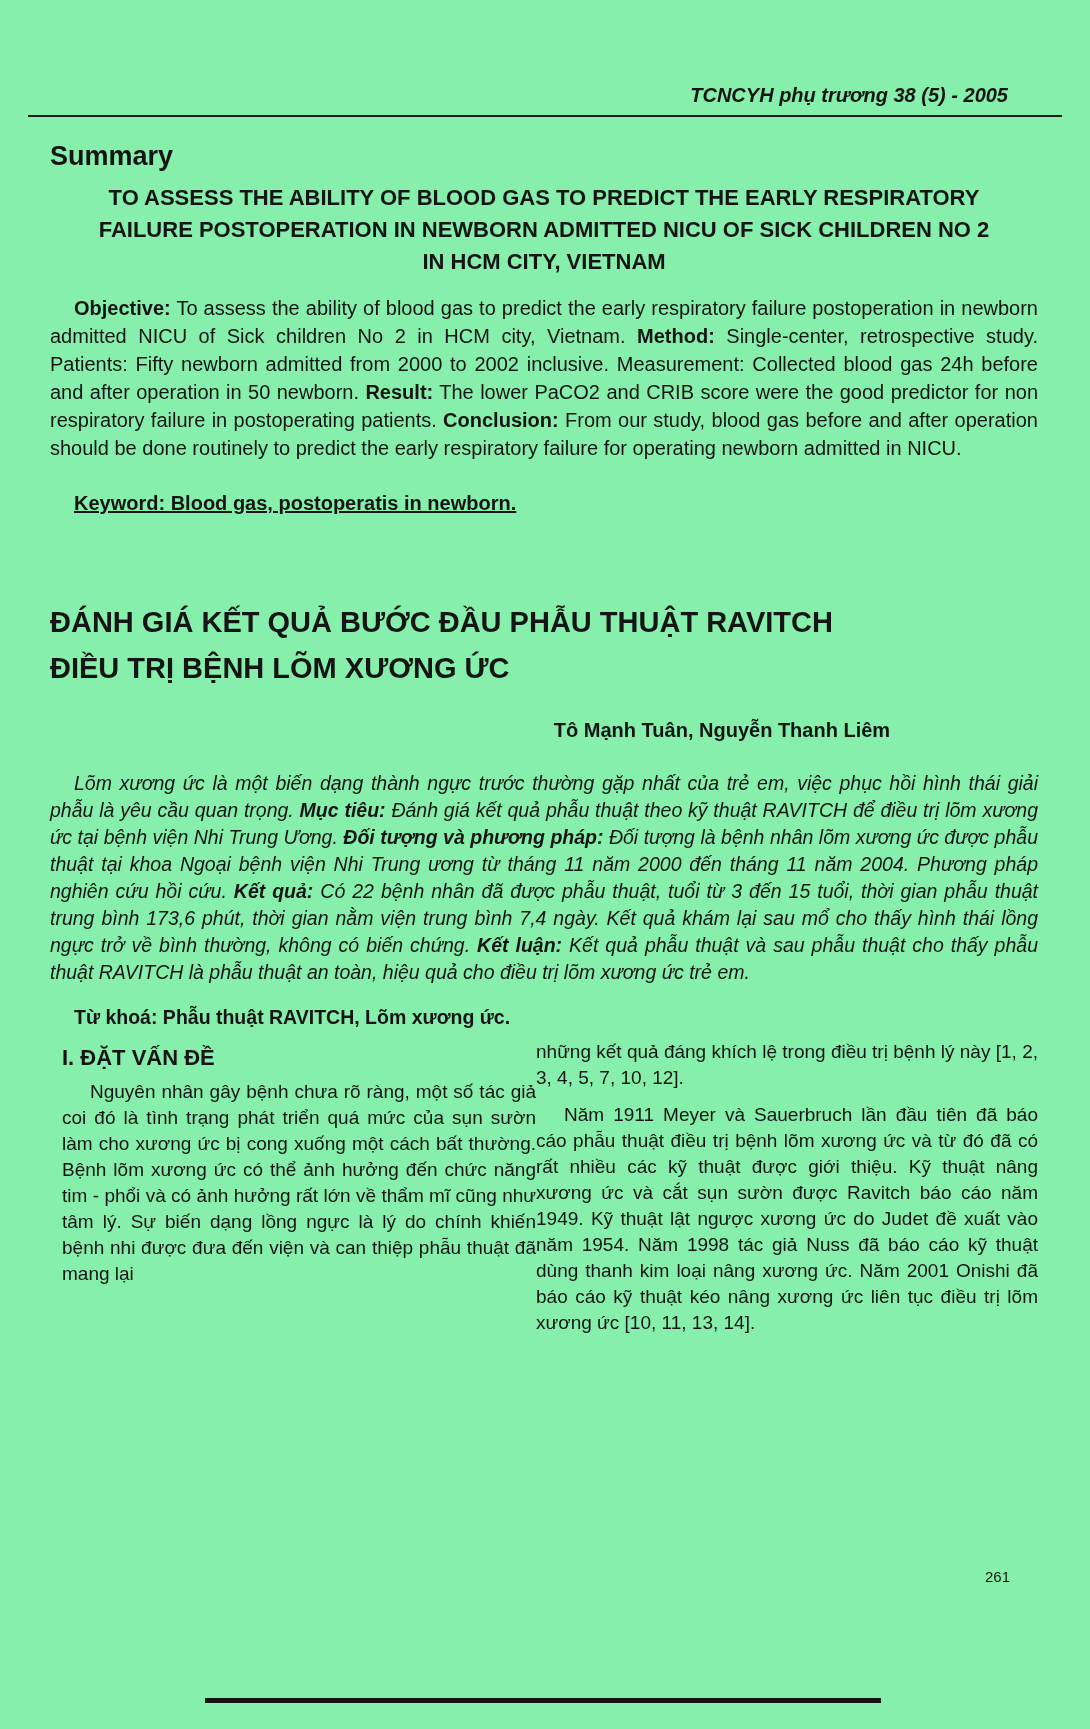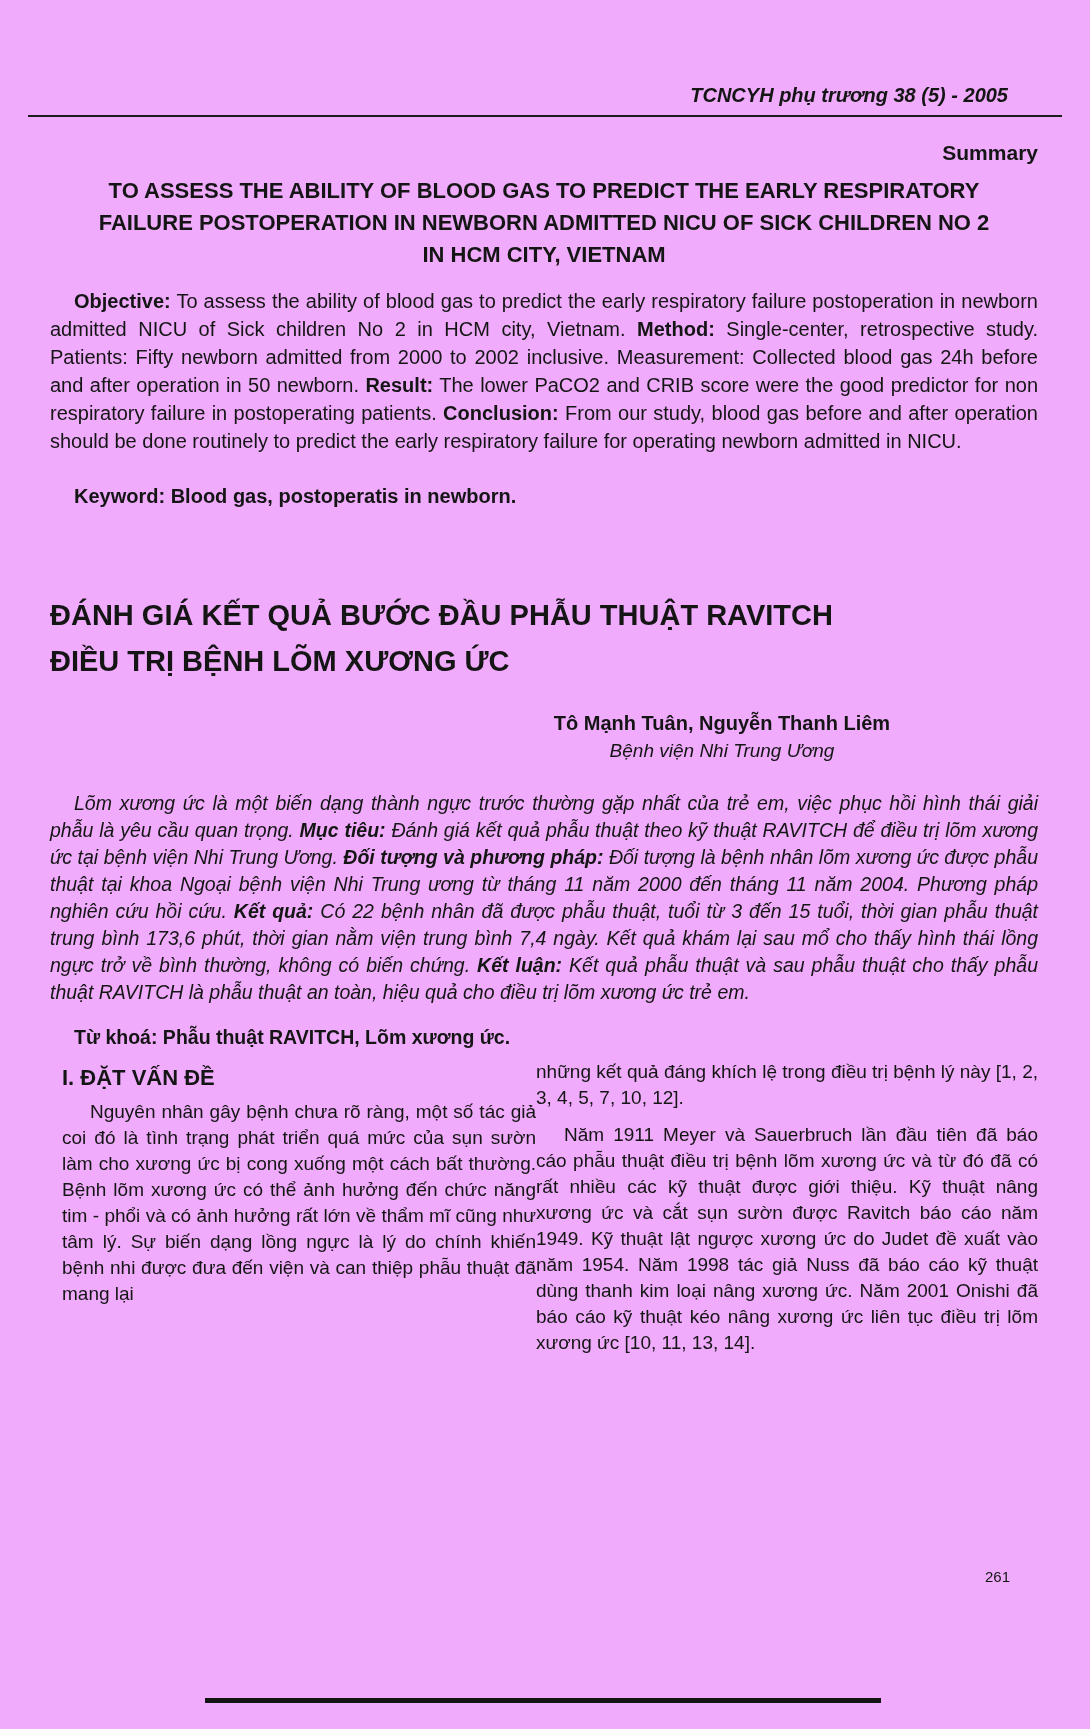--- a/index.html
+++ b/index.html
@@ -1,43 +1,43 @@
 <!DOCTYPE html>
 <html><head>
 <meta charset="utf-8">
 <style>
   html, body { margin: 0; padding: 0; background: #e8e8e6; }
   .page {
     position: relative;
     width: 1090px;
     height: 1729px;
     margin: 0 auto;
-    background: #f0abfc;
+    background: #86efac;
     color: #151515;
     font-family: "Liberation Sans", sans-serif;
     box-sizing: border-box;
     padding: 84px 52px 0 50px;
     overflow: hidden;
   }
   .journal-header {
     text-align: right;
     font-size: 20px;
     font-weight: bold;
     font-style: italic;
     padding-right: 30px;
   }
   .header-rule {
     border: none;
     border-top: 2px solid #1c1c1c;
     margin: 8px -24px 0 -22px;
   }
   .summary-heading {
-    text-align: right;
+    text-align: left;
     font-weight: bold;
-    font-size: 21px;
+    font-size: 27px;
     margin-top: 24px;
   }
   .en-title {
     text-align: center;
     font-weight: bold;
     font-size: 22px;
     line-height: 32px;
     max-width: 910px;
     margin: 10px auto 0 auto;
   }
@@ -46,20 +46,21 @@
     line-height: 28px;
     text-align: justify;
     text-indent: 24px;
     margin-top: 16px;
   }
   .keyword-line {
     font-weight: bold;
     font-size: 20px;
     text-indent: 24px;
     margin-top: 30px;
+    text-decoration: underline;
   }
   .vn-title {
     text-align: left;
     font-weight: bold;
     font-size: 29px;
     line-height: 46px;
     margin-top: 84px;
   }
   .authors-block {
     margin-left: 306px;
@@ -137,21 +138,20 @@
 
   <div class="keyword-line">Keyword: Blood gas, postoperatis in newborn.</div>
 
   <div class="vn-title">
     <div>ĐÁNH GIÁ KẾT QUẢ BƯỚC ĐẦU PHẪU THUẬT RAVITCH</div>
     <div>ĐIỀU TRỊ BỆNH LÕM XƯƠNG ỨC</div>
   </div>
 
   <div class="authors-block">
     <div class="authors">Tô Mạnh Tuân, Nguyễn Thanh Liêm</div>
-    <div class="affiliation">Bệnh viện Nhi Trung Ương</div>
   </div>
 
   <p class="vn-abstract"><span>Lõm xương ức là một biến dạng thành ngực trước thường gặp nhất của trẻ em, việc phục hồi hình thái giải phẫu là yêu cầu quan trọng. </span><span class="run-bold">Mục tiêu:</span><span> Đánh giá kết quả phẫu thuật theo kỹ thuật RAVITCH để điều trị lõm xương ức tại bệnh viện Nhi Trung Ương. </span><span class="run-bold">Đối tượng và phương pháp:</span><span> Đối tượng là bệnh nhân lõm xương ức được phẫu thuật tại khoa Ngoại bệnh viện Nhi Trung ương từ tháng 11 năm 2000 đến tháng 11 năm 2004. Phương pháp nghiên cứu hồi cứu. </span><span class="run-bold">Kết quả:</span><span> Có 22 bệnh nhân đã được phẫu thuật, tuổi từ 3 đến 15 tuổi, thời gian phẫu thuật trung bình 173,6 phút, thời gian nằm viện trung bình 7,4 ngày. Kết quả khám lại sau mổ cho thấy hình thái lồng ngực trở về bình thường, không có biến chứng. </span><span class="run-bold">Kết luận:</span><span> Kết quả phẫu thuật và sau phẫu thuật cho thấy phẫu thuật RAVITCH là phẫu thuật an toàn, hiệu quả cho điều trị lõm xương ức trẻ em.</span></p>
 
   <div class="vn-keywords">Từ khoá: Phẫu thuật RAVITCH, Lõm xương ức.</div>
 
   <div class="columns">
     <div class="col-left">
       <div class="section-heading">I. ĐẶT VẤN ĐỀ</div>
       <p>Nguyên nhân gây bệnh chưa rõ ràng, một số tác giả coi đó là tình trạng phát triển quá mức của sụn sườn làm cho xương ức bị cong xuống một cách bất thường. Bệnh lõm xương ức có thể ảnh hưởng đến chức năng tim - phổi và có ảnh hưởng rất lớn về thẩm mĩ cũng như tâm lý. Sự biến dạng lồng ngực là lý do chính khiến bệnh nhi được đưa đến viện và can thiệp phẫu thuật đã mang lại</p>

